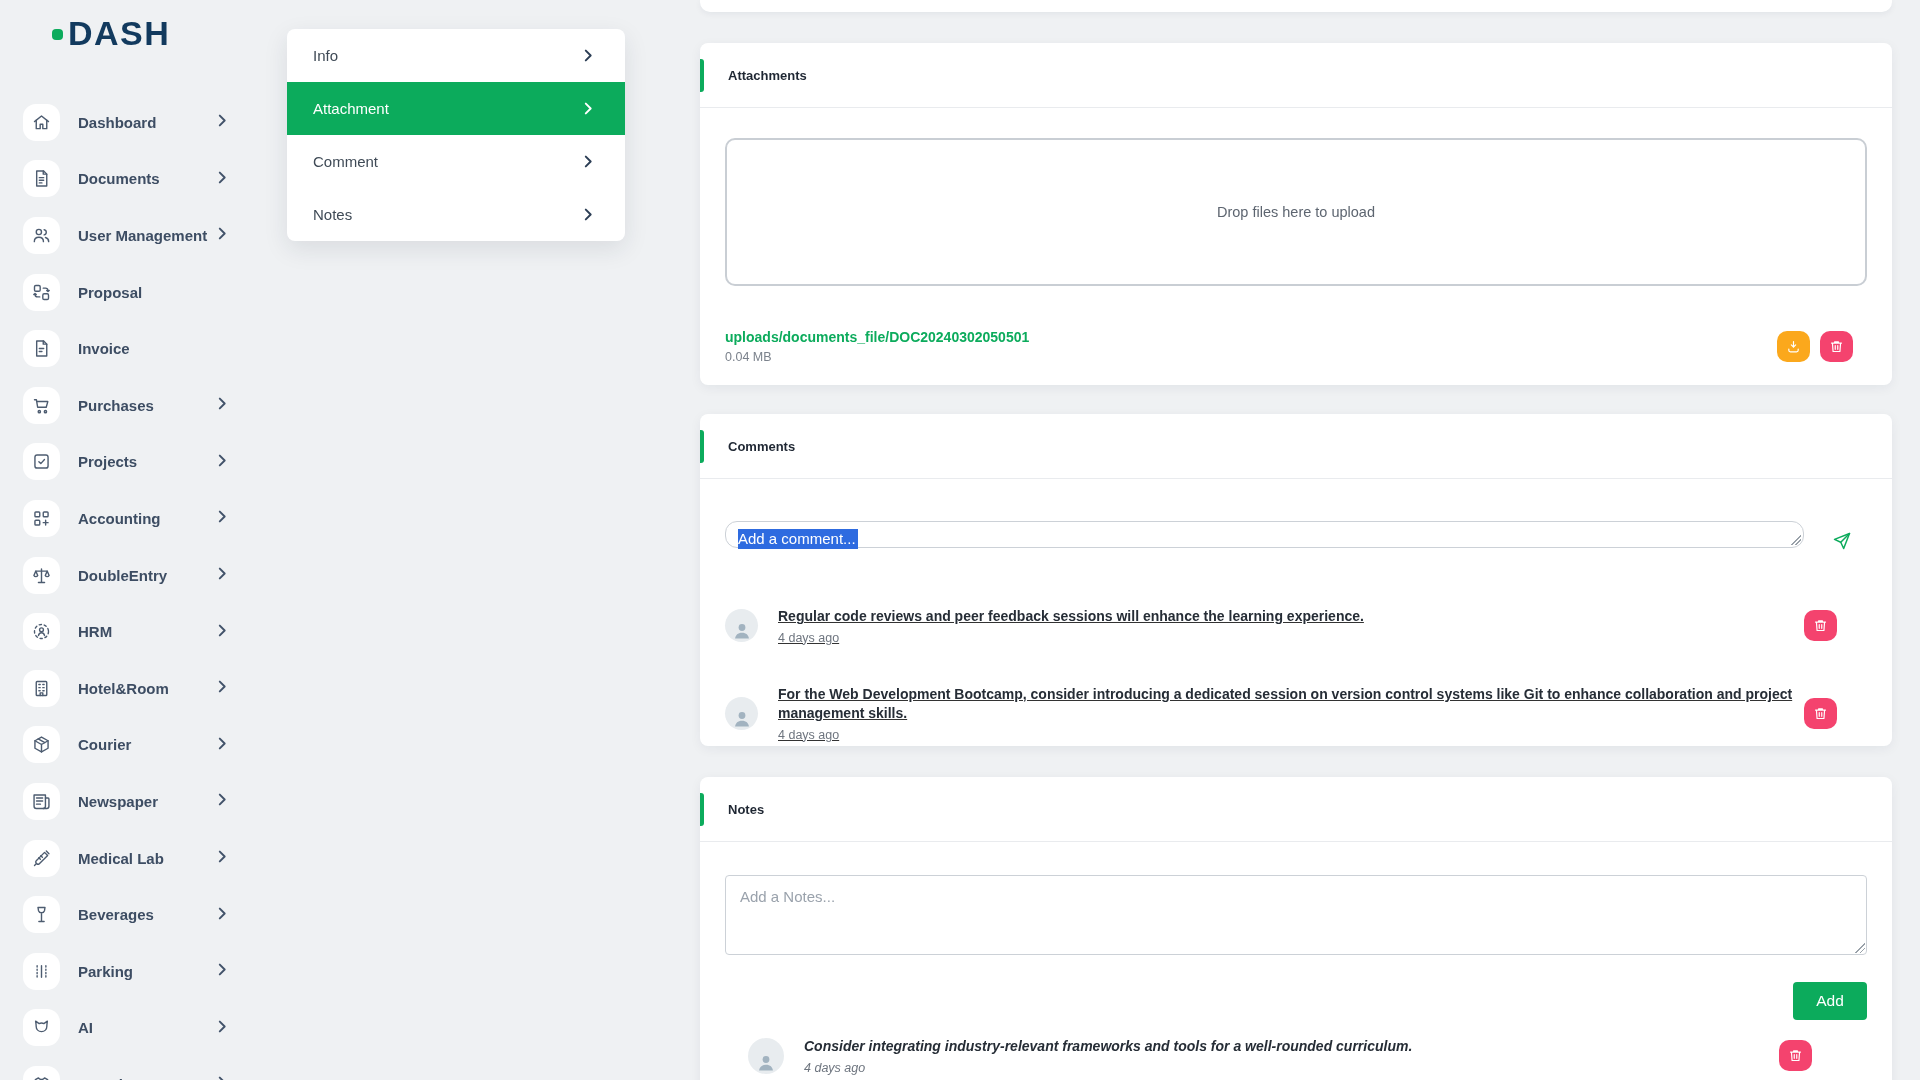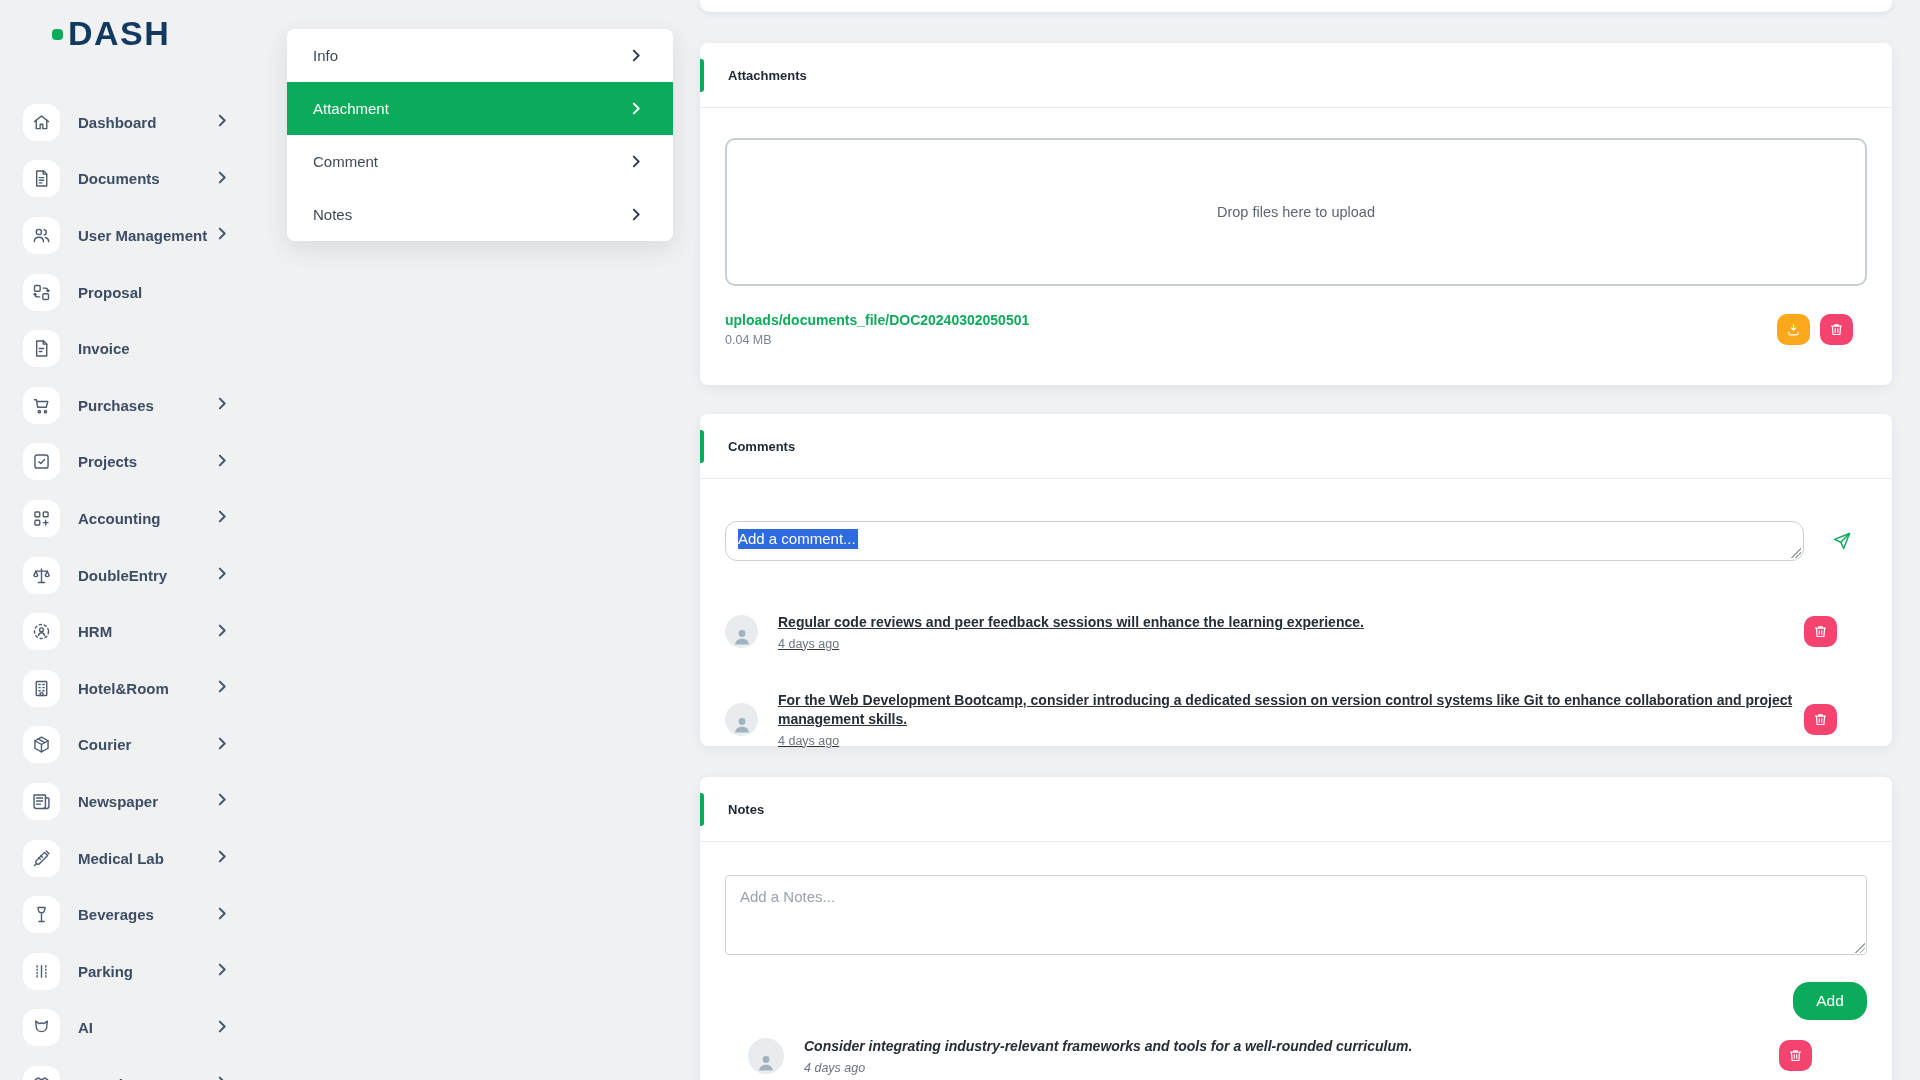--- a/index.html
+++ b/index.html
@@ -16,21 +16,21 @@
   .logo-dot { width:11px; height:11px; border-radius:4px; background:#0cab5c; margin-right:5px; margin-top:2px; }
   .logo-text { font-size:34px; font-weight:800; letter-spacing:1.5px; color:#123a5e; position:relative; line-height:1; }
   .nav { position:absolute; top:94px; left:0; right:0; }
   .nav-item { height:56.6px; display:flex; align-items:center; padding-left:23px; position:relative; cursor:pointer; }
   .chip { width:37px; height:37px; border-radius:13px; background:#ffffff; display:flex; align-items:center; justify-content:center; flex:none; }
   .chip svg { width:21px; height:21px; stroke:#4d5c70; fill:none; stroke-width:1.6; stroke-linecap:round; stroke-linejoin:round; }
   .nav-label { margin-left:18px; font-size:15px; font-weight:700; color:#3d4d63; white-space:nowrap; }
   .nav-chevron { position:absolute; left:218px; top:50%; transform:translateY(-50%); }
   .nav-chevron svg { width:9px; height:13px; stroke:#42536a; stroke-width:1.8; fill:none; stroke-linecap:round; stroke-linejoin:round; }
   
-  .submenu { position:absolute; left:287px; top:29px; width:386px; background:#fff; border-radius:8px;
+  .submenu { position:absolute; left:287px; top:29px; width:338px; background:#fff; border-radius:8px;
              box-shadow:0 8px 24px rgba(25,39,60,.10); overflow:hidden; z-index:5; }
   .submenu-item { height:53px; display:flex; align-items:center; justify-content:space-between;
                   padding:0 32px 0 26px; font-size:15px; color:#3f4a56; cursor:pointer; }
   .submenu-item svg { width:9px; height:13px; stroke:#2c3e55; stroke-width:1.8; fill:none; stroke-linecap:round; stroke-linejoin:round; }
   .submenu-item.active { background:#0cab5c; color:#ffffff; }
   .submenu-item.active svg { stroke:#ffffff; }
   
   .main { position:absolute; left:700px; top:0; width:1192px; height:1080px; }
   .sliver { position:absolute; top:0; left:0; width:1192px; height:12px; background:#fff;
             border-radius:0 0 10px 10px; box-shadow:0 2px 6px rgba(25,39,60,.06); }
@@ -42,32 +42,32 @@
   .card-head { height:65px; border-bottom:1px solid #e9ebee; display:flex; align-items:center;
                padding:0 28px; position:relative; }
   .card-head::before { content:""; position:absolute; left:0; top:16px; width:4px; height:33px;
                        background:#0cab5c; border-radius:0 3px 3px 0; }
   .card-title { font-size:13px; font-weight:700; color:#1f2733; }
   
   .att-body { padding:30px 25px 0; }
   .dropzone { height:148px; border:2px solid #c9ced4; border-radius:10px; display:flex;
               align-items:center; justify-content:center; cursor:pointer; }
   .dropzone-text { font-size:14.5px; color:#5d6570; }
-  .file-row { margin-top:25px; display:flex; align-items:center; padding-right:14px;justify-content:space-between; }
+  .file-row { margin-top:42px; display:flex; align-items:center; padding-right:14px;justify-content:space-between; }
   .file-link { color:#0cab5c; font-size:14px; font-weight:700; text-decoration:none; cursor:pointer; }
   .file-size { color:#7b828c; font-size:12.5px; margin-top:4px; }
   .icon-btn { width:33px; height:31px; border-radius:10px; display:flex; align-items:center;
               justify-content:center; cursor:pointer; border:none; flex:none; }
   .icon-btn svg { width:15px; height:15px; stroke:#fff; fill:none; stroke-width:1.9; stroke-linecap:round; stroke-linejoin:round; }
   .btn-download { background:#fba81c; margin-left:auto; margin-right:10px; }
   .btn-delete { background:#f4436e; }
   
   .com-body { padding:42px 0 0 25px; }
   .comment-input-row { display:flex; align-items:flex-start; padding-right:40px; }
-  .comment-box { flex:1; height:40px; border:1px solid #ccd1d7; border-radius:12px; padding:8px 12px;
+  .comment-box { flex:1; height:27px; border:1px solid #ccd1d7; border-radius:12px; padding:8px 12px;
                  font-size:15px; position:relative; cursor:text; background:#fff; }
   .sel-text { background:#2e6be0; color:#ffffff; padding:1px 2px 2px 0; }
   .grip { position:absolute; right:2px; bottom:2px; width:10px; height:10px;
           background:linear-gradient(135deg, transparent 0 48%, #99a1a9 48% 56%, transparent 56% 70%, #99a1a9 70% 78%, transparent 78%); }
   .send-wrap { margin-left:28px; margin-top:10px; cursor:pointer; }
   .send-wrap svg { width:20px; height:20px; stroke:#0cab5c; fill:none; stroke-width:1.8; stroke-linecap:round; stroke-linejoin:round; }
   .comment-item { display:flex; align-items:center; margin-top:52px; padding-right:55px;text-decoration:underline; }
   .comment-item + .comment-item { margin-top:40px; }
   .avatar { width:33px; height:33px; border-radius:50%; background:#e8ecef; overflow:hidden; flex:none;
             display:flex; align-items:flex-end; justify-content:center; }
@@ -77,21 +77,21 @@
   .comment-time { font-size:12.5px; color:#6e757f; margin-top:4px; }
   .comment-del { margin-left:auto; }
   
   .notes-body { padding:33px 25px 0; }
   .notes-area-wrap { position:relative; }
   .notes-textarea { width:100%; height:80px; border:1px solid #ccd1d7; border-radius:4px;
                     padding:12px 14px; font-size:15px; color:#333; resize:none; outline:none;
                     font-family:"Liberation Sans","DejaVu Sans",sans-serif; display:block; }
   .notes-textarea::placeholder { color:#9aa2ac; }
   .add-row { margin-top:27px; display:flex; justify-content:flex-end; }
-  .add-btn { width:74px; height:38px; background:#0cab5c; color:#fff; border:none; border-radius:16px;
+  .add-btn { width:74px; height:38px; background:#0cab5c; color:#fff; border:none; border-radius:4px;
              font-size:15.5px; font-weight:400; cursor:pointer;
              font-family:"Liberation Sans","DejaVu Sans",sans-serif; }
   .note-item { display:flex; align-items:center; margin-top:17px; padding-right:55px; padding-left:23px;font-style:italic; }
   .note-item .avatar { width:36px; height:36px; }
 </style>
 </head>
 <body>
 
 <div class="sidebar">
   <div class="logo">

